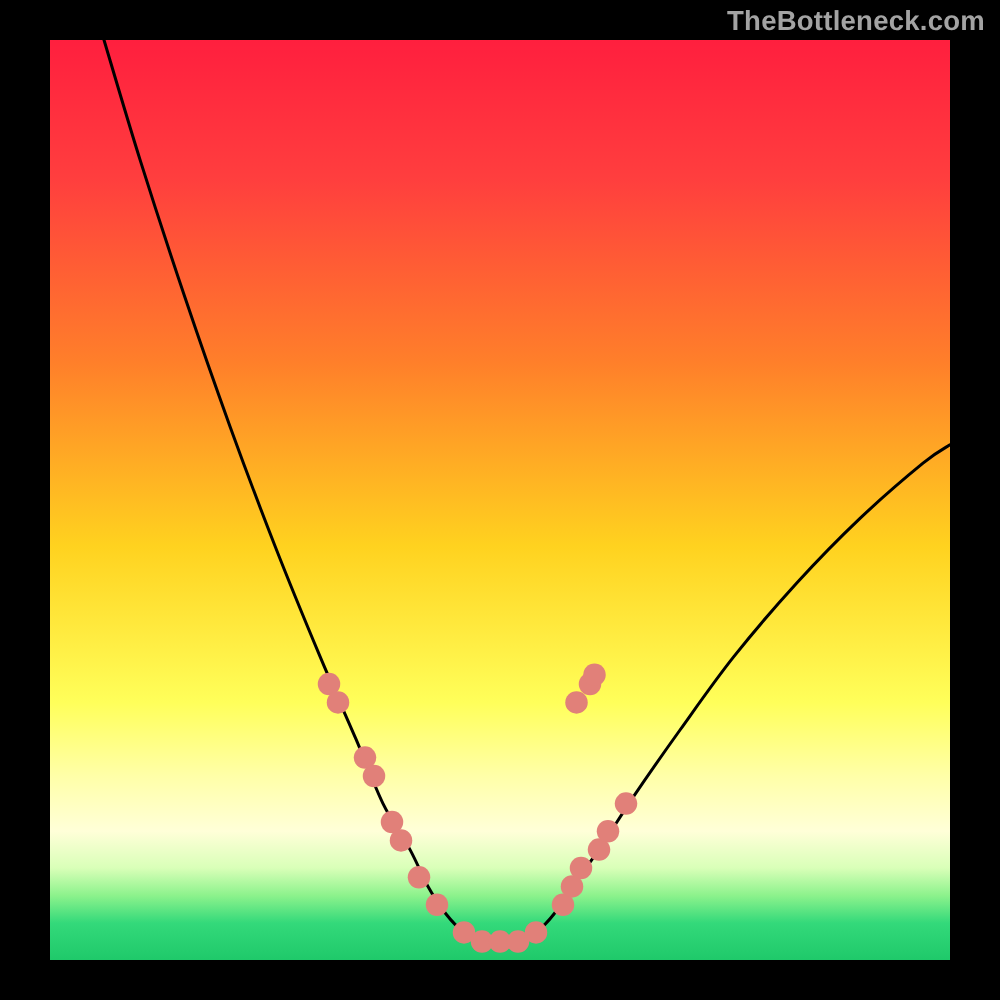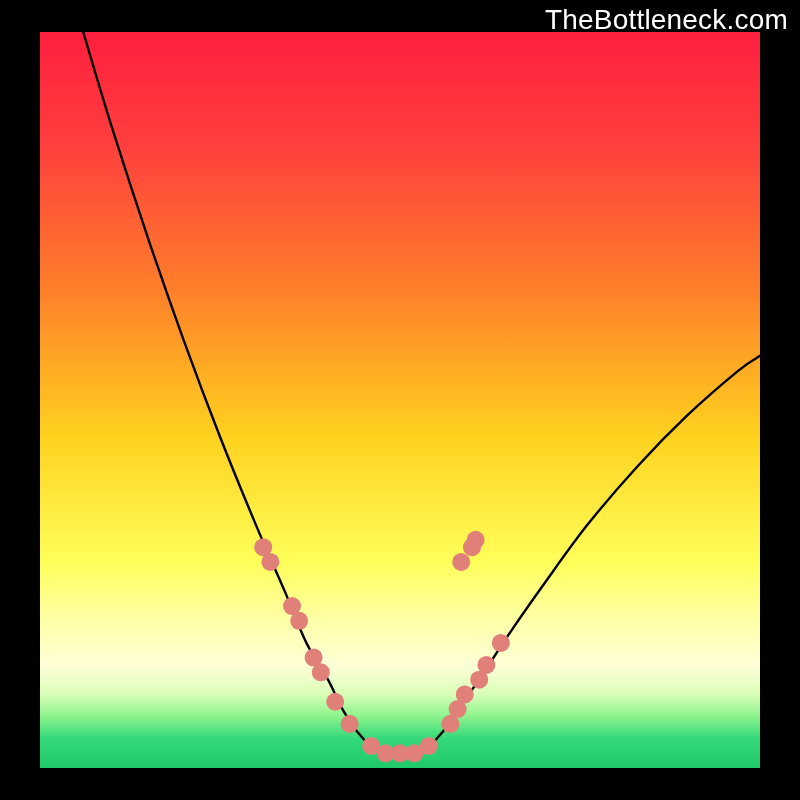--- a/index.html
+++ b/index.html
@@ -16,23 +16,23 @@
     left: 0;
     top: 0;
     width: 800px;
     height: 800px;
     background: #000;
   }
   .watermark {
     position: absolute;
     top: 4px;
     right: 12px;
-    color: #ffffff;
-    font-size: 28px;
-    font-weight: 400;
+    color: #a3a3a3;
+    font-size: 22px;
+    font-weight: 700;
     letter-spacing: 0.2px;
     z-index: 20;
   }
   .plot {
     position: absolute;
     left: 40px;
     top: 32px;
     width: 720px;
     height: 736px;
   }

